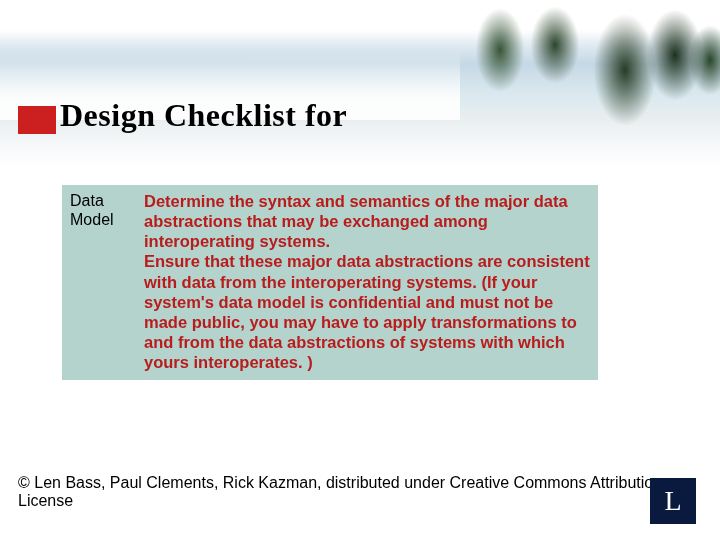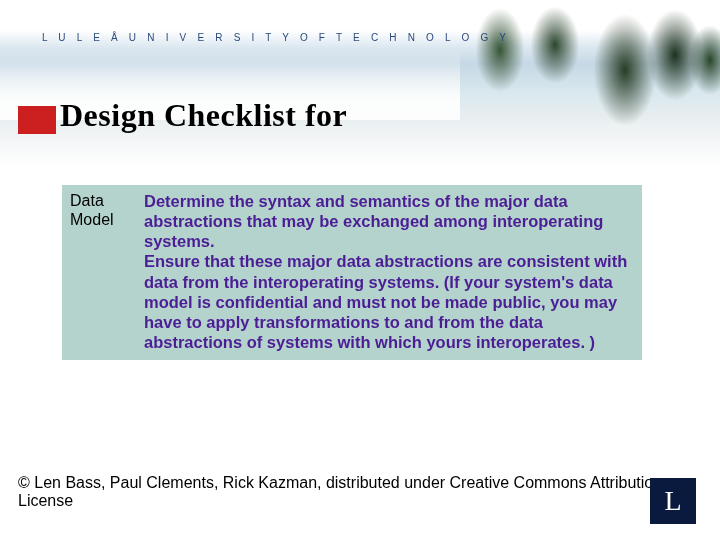--- a/index.html
+++ b/index.html
@@ -72,39 +72,39 @@
     font-weight: 900;
     font-size: 32px;
     line-height: 1.12;
     color: #000000;
     letter-spacing: 0.5px;
   }
   .content-table {
     position: absolute;
     top: 185px;
     left: 62px;
-    width: 580px;
+    width: 536px;
     background: #b4d3cd;
     display: flex;
     padding: 2px;
   }
   .row-label {
     width: 76px;
     padding: 4px 4px 4px 6px;
     font-size: 16px;
     font-weight: 400;
     color: #000;
     line-height: 1.2;
   }
   .row-content {
     flex: 1;
     padding: 4px 6px 6px 4px;
     font-size: 16.5px;
     font-weight: 700;
-    color: #4c1d95;
+    color: #b91c1c;
     line-height: 1.22;
   }
   .row-content p { margin-bottom: 0; }
   .footer {
     position: absolute;
     bottom: 30px;
     left: 18px;
     font-size: 16px;
     color: #000;
   }
@@ -125,21 +125,20 @@
     font-size: 28px;
     font-weight: 400;
   }
 </style>
 </head>
 <body>
 
 <div class="banner">
   <div class="trees"></div>
   <div class="snow-sky"></div>
-  <div class="uni">L U L E Å   U N I V E R S I T Y   O F   T E C H N O L O G Y</div>
 </div>
 
 <div class="title-wrap">
   <div class="red-box"></div>
   <div class="title">
     <span>Design Checklist for</span><br>
   </div>
 </div>
 
 <div class="content-table">

